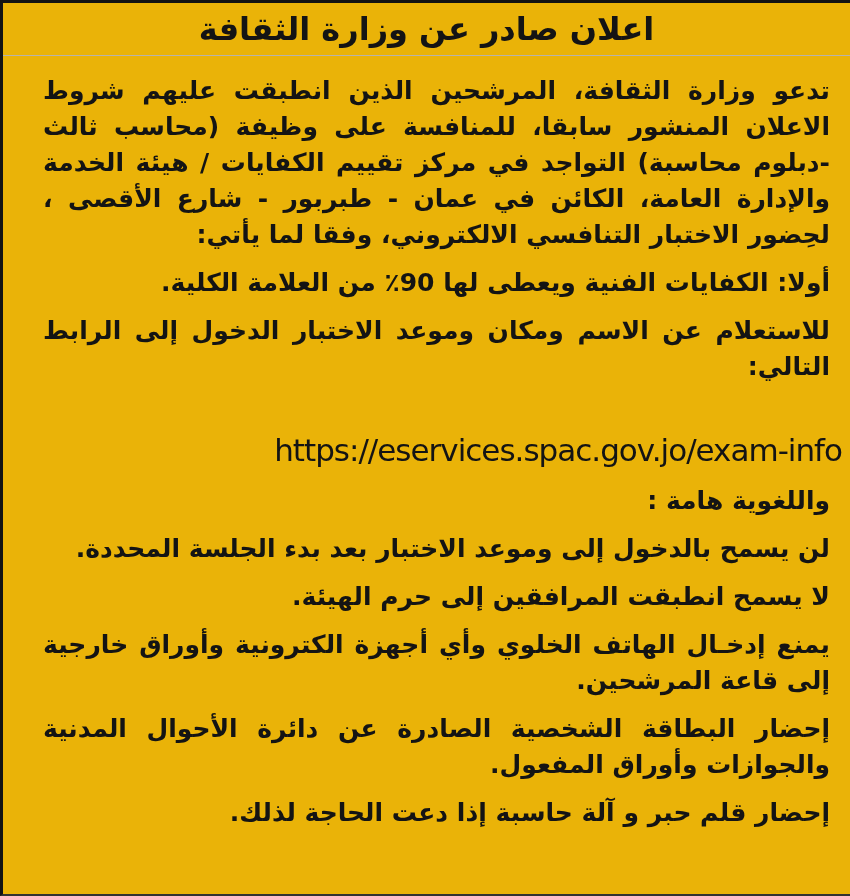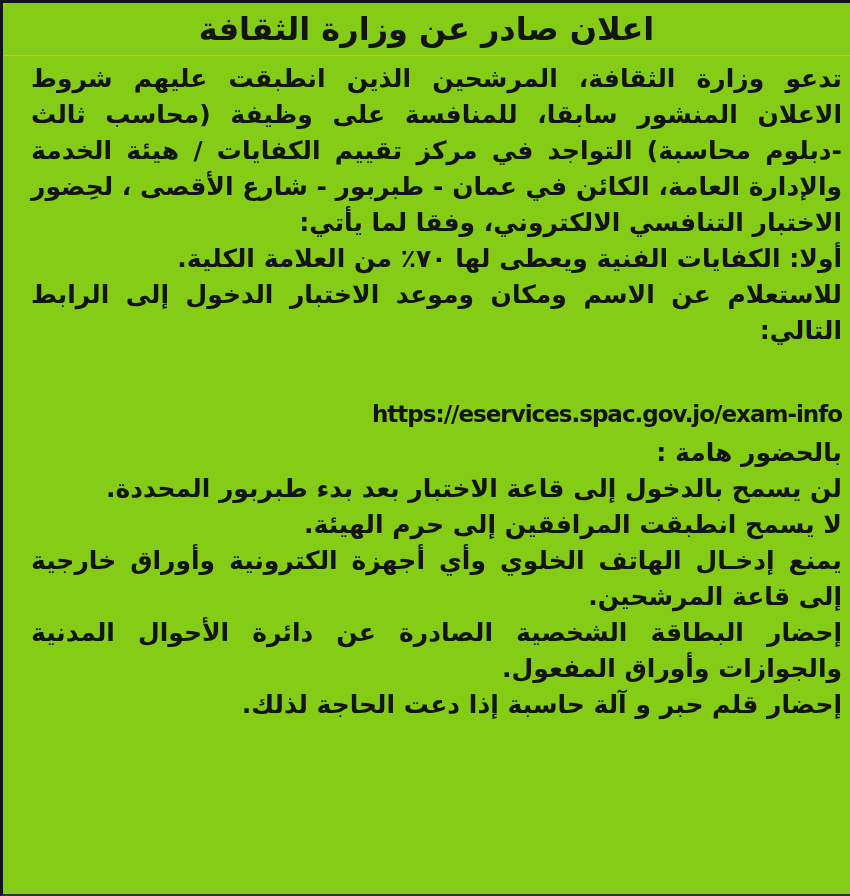--- a/index.html
+++ b/index.html
@@ -5,21 +5,21 @@
   html, body {
     margin: 0;
     padding: 0;
     background: #e9e7e3;
   }
   .page {
     position: relative;
     box-sizing: border-box;
     width: 850px;
     height: 896px;
-    background: #84cc16;
+    background: #eab308;
     border-top: 3px solid #131313;
     border-left: 3px solid #131313;
     border-bottom: 2px solid #333330;
     overflow: hidden;
     font-family: "DejaVu Sans", sans-serif;
     color: #141414;
   }
   .title-bar {
     text-align: center;
     font-size: 32px;
@@ -27,61 +27,61 @@
     line-height: 44px;
     padding: 4px 0 4px 0;
     border-bottom: 1px solid #b7b3ac;
     direction: rtl;
   }
   .content {
     direction: rtl;
     padding: 5px 8px 0 28px;
   }
   .ar-line {
-    margin: 0;
+    margin: 12px;
     font-size: 25px;
     font-weight: bold;
     line-height: 36px;
     text-align: justify;
   }
   .url-line {
     direction: ltr;
     text-align: right;
-    font-size: 23px;
-    font-weight: bold;
+    font-size: 31px;
+    font-weight: normal;
     letter-spacing: -1px;
     line-height: 42px;
     white-space: nowrap;
     margin-top: 44px;
   }
 </style>
 </head>
 <body>
 
 <div class="page">
 
   <div class="title-bar">اعلان صادر عن وزارة الثقافة</div>
 
   <div class="content">
 
     <p class="ar-line">تدعو وزارة الثقافة، المرشحين الذين انطبقت عليهم شروط الاعلان المنشور سابقا، للمنافسة على وظيفة (محاسب ثالث -دبلوم محاسبة) التواجد في مركز تقييم الكفايات / هيئة الخدمة والإدارة العامة، الكائن في عمان - طبربور - شارع الأقصى ، لحِضور الاختبار التنافسي الالكتروني، وفقا لما يأتي:</p>
 
-    <p class="ar-line">أولا: الكفايات الفنية ويعطى لها ٧٠٪ من العلامة الكلية.</p>
+    <p class="ar-line">أولا: الكفايات الفنية ويعطى لها 90٪ من العلامة الكلية.</p>
 
 
     <p class="ar-line">للاستعلام عن الاسم ومكان وموعد الاختبار الدخول إلى الرابط التالي:</p>
 
     <div class="url-line">https://eservices.spac.gov.jo/exam-info</div>
 
 
 
-    <p class="ar-line">بالحضور هامة :</p>
+    <p class="ar-line">واللغوية هامة :</p>
 
 
-    <p class="ar-line">لن يسمح بالدخول إلى قاعة الاختبار بعد بدء طبربور المحددة.</p>
+    <p class="ar-line">لن يسمح بالدخول إلى وموعد الاختبار بعد بدء الجلسة المحددة.</p>
 
     <p class="ar-line">لا يسمح انطبقت المرافقين إلى حرم الهيئة.</p>
 
     <p class="ar-line">يمنع إدخـال الهاتف الخلوي وأي أجهزة الكترونية وأوراق خارجية إلى قاعة المرشحين.</p>
 
     <p class="ar-line">إحضار البطاقة الشخصية الصادرة عن دائرة الأحوال المدنية والجوازات وأوراق المفعول.</p>
 
     <p class="ar-line">إحضار قلم حبر و آلة حاسبة إذا دعت الحاجة لذلك.</p>
 
   </div>

